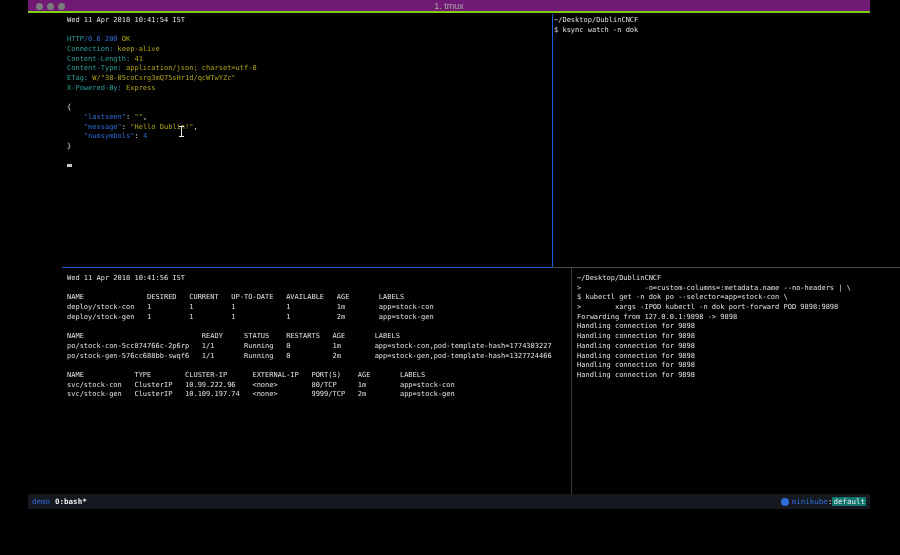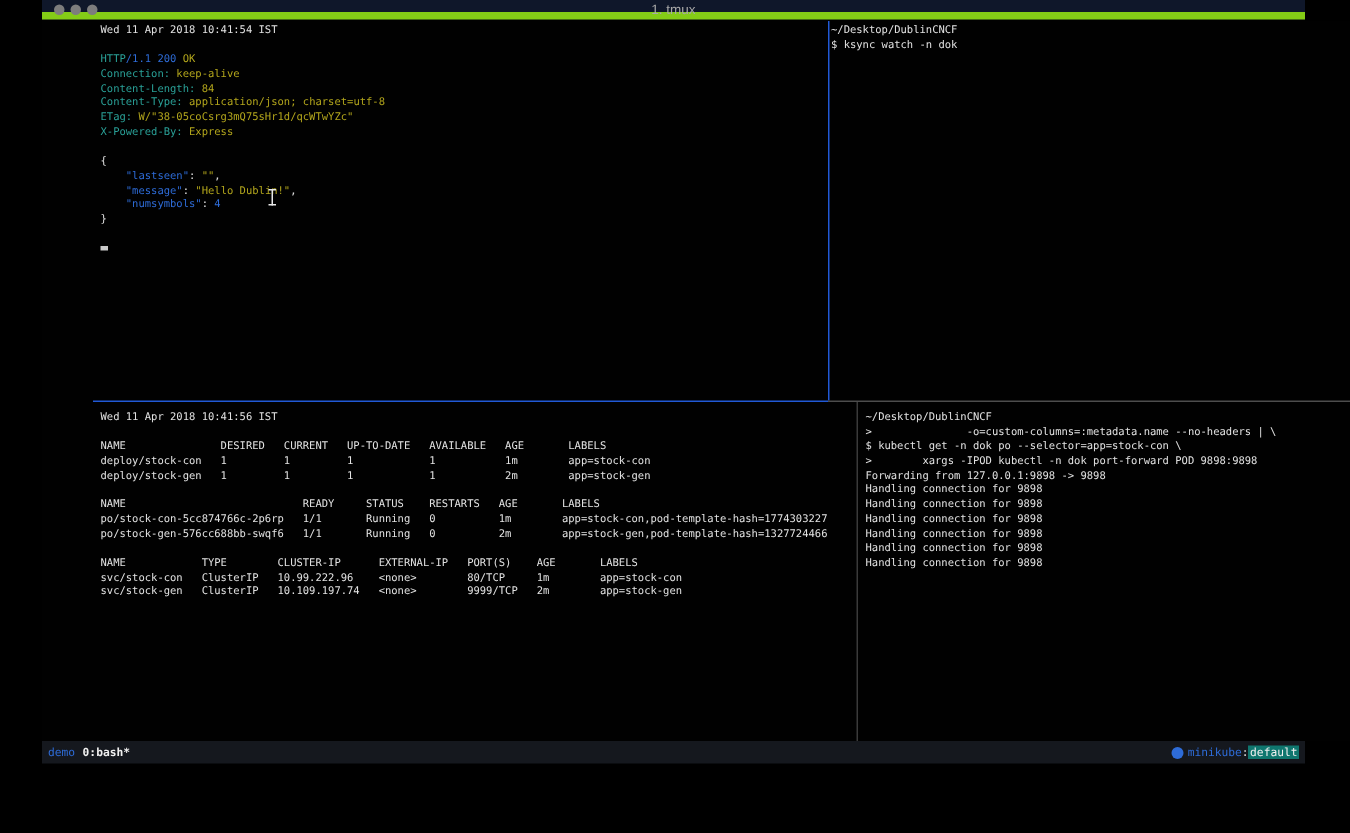--- a/index.html
+++ b/index.html
@@ -4,21 +4,21 @@
 <style>
   * { box-sizing: border-box; }
   html,body { margin:0; padding:0; }
   body {
     width:900px; height:555px; background:#000; overflow:hidden; position:relative;
     font-family:"DejaVu Sans Mono", monospace;
   }
   .window { position:absolute; left:28px; top:0; width:842px; height:509px; background:#010101; }
 
   
-  .titlebar { position:relative; height:13px; background:#0f172a; border-bottom:5px solid #84cc16; }
+  .titlebar { position:relative; height:13px; background:#701a75; border-bottom:2px solid #84cc16; }
   .lights { position:absolute; left:8px; top:3px; display:flex; gap:4px; }
   .light { width:7px; height:7px; border-radius:50%; background:#7d7d7d; }
   .titlebar .title {
     text-align:center; line-height:13px; font-family:"Liberation Sans", sans-serif;
     font-size:9px; color:#a8a8a8;
   }
 
   
   .term { position:absolute; top:14px; left:0; width:842px; height:480px; background:#010101;
           font-size:7px; line-height:9.7px; color:#e2e2e2;margin-left:34px; }
@@ -77,23 +77,23 @@
       <span class="light"></span>
     </div>
     <div class="title">1. tmux</div>
   </div>
 
   <div class="term">
 
     <div class="pane pane-tl">
       <div class="line">Wed 11 Apr 2018 10:41:54 IST</div>
       <div class="blank"></div>
-      <div class="line"><span class="cyan">HTTP</span><span class="blue">/1.1 200</span><span class="yellow"> OK</span></div>
+      <div class="line"><span class="cyan">HTTP</span><span class="blue">/0.6 200</span><span class="yellow"> OK</span></div>
       <div class="line"><span class="cyan">Connection:</span><span class="yellow"> keep-alive</span></div>
-      <div class="line"><span class="cyan">Content-Length:</span><span class="yellow"> 84</span></div>
+      <div class="line"><span class="cyan">Content-Length:</span><span class="yellow"> 41</span></div>
       <div class="line"><span class="cyan">Content-Type:</span><span class="yellow"> application/json; charset=utf-8</span></div>
       <div class="line"><span class="cyan">ETag:</span><span class="yellow"> W/"38-05coCsrg3mQ75sHr1d/qcWTwYZc"</span></div>
       <div class="line"><span class="cyan">X-Powered-By:</span><span class="yellow"> Express</span></div>
       <div class="blank"></div>
       <div class="line">{</div>
       <div class="line"><span class="blue">    "lastseen"</span><span class="white">: </span><span class="yellow">""</span><span class="white">,</span></div>
       <div class="line"><span class="blue">    "message"</span><span class="white">: </span><span class="yellow">"Hello Dublin!"</span><span class="white">,</span></div>
       <div class="line"><span class="blue">    "numsymbols"</span><span class="white">: </span><span class="blue">4</span><span class="white"></span></div>
       <div class="line">}</div>
       <div class="blank"></div>

